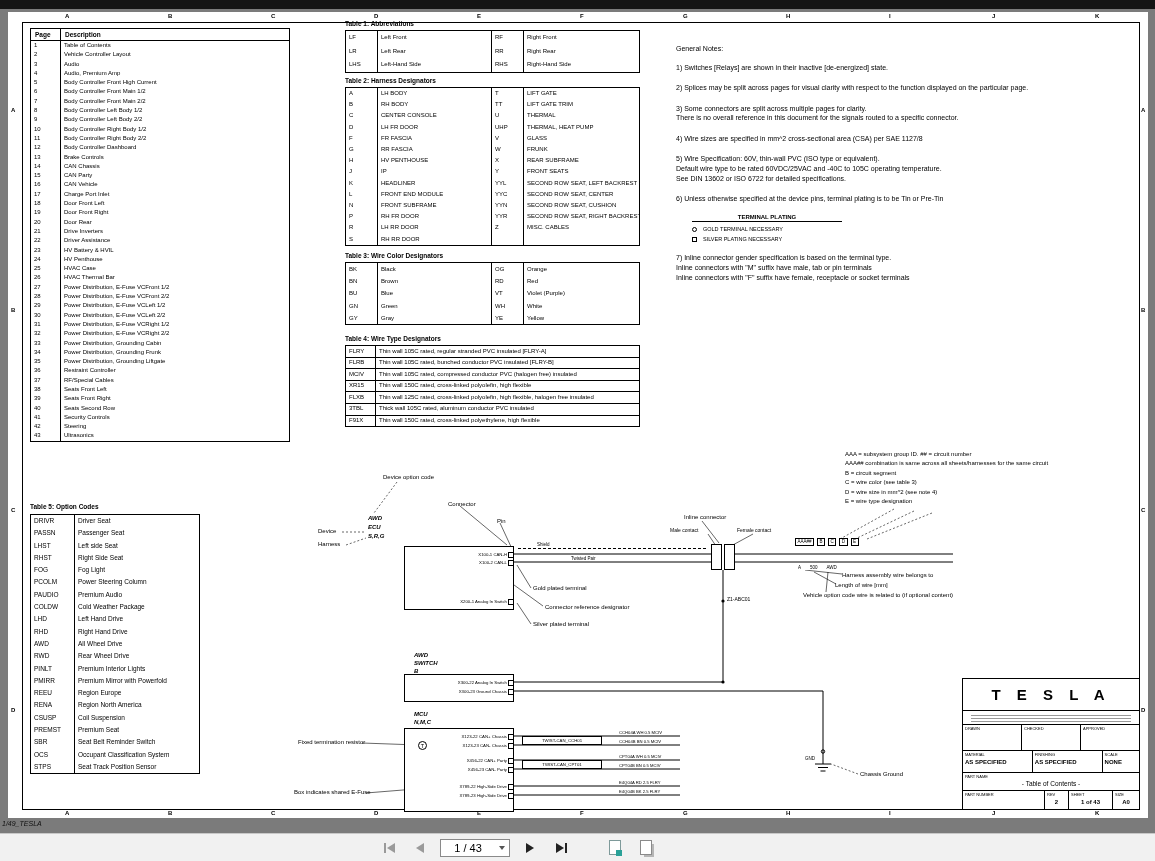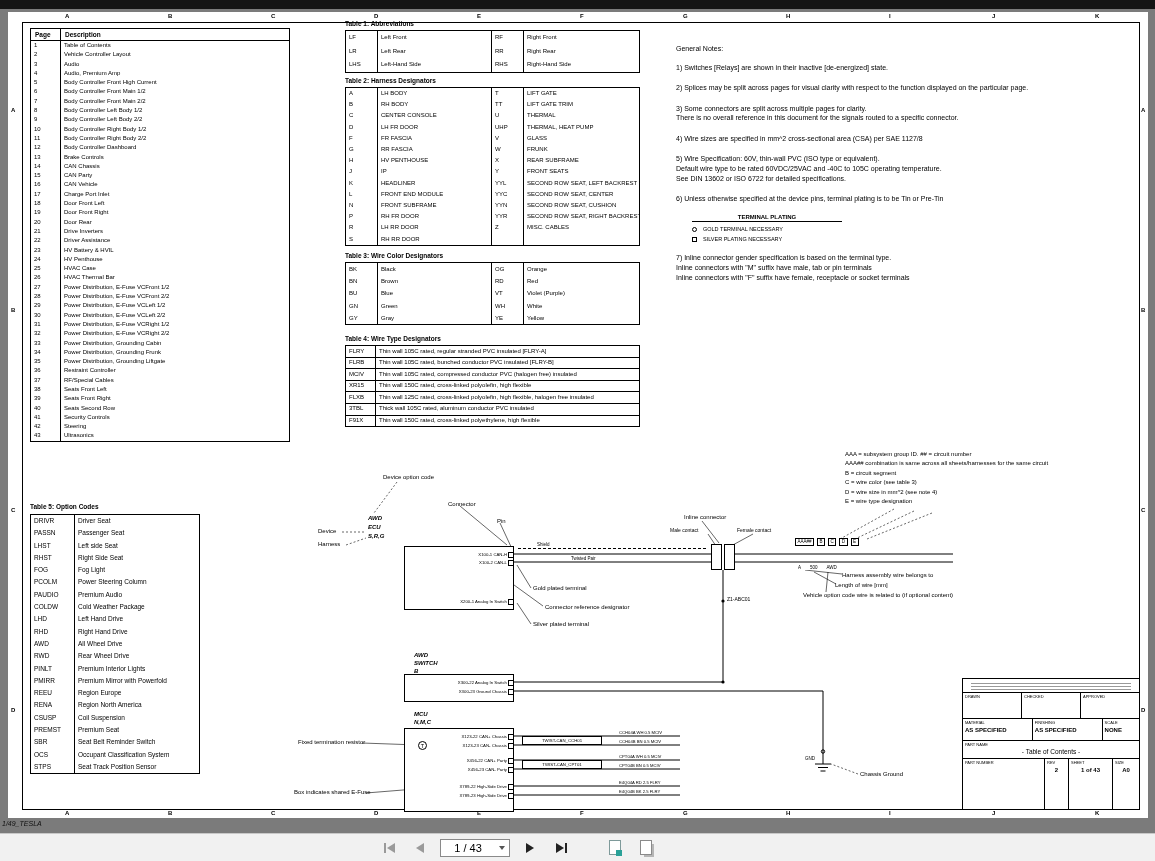--- a/index.html
+++ b/index.html
@@ -814,20 +814,21 @@
     <div id="wire-codes">
         <div class="wire-code" style="top: 718px;">CCH04A  WH  0.5  MCIV</div>
         <div class="wire-code" style="top: 727px;">CCH04B  BN  0.5  MCIV</div>
         <div class="wire-code" style="top: 742px;">CPT04A  WH  0.5  MCIV</div>
         <div class="wire-code" style="top: 751px;">CPT04B  BN  0.5  MCIV</div>
         <div class="wire-code" style="top: 768px;">E4Q04A  RD  2.5  FLRY</div>
         <div class="wire-code" style="top: 777px;">E4Q04B  BK  2.5  FLRY</div>
       </div>
 
     <div id="tblock">
+      <div class="tb-logo">T E S L A</div>
       <div class="tb-fine">
         <div class="hair"></div>
           <div class="hair"></div>
           <div class="hair"></div>
       </div>
       <div class="tb-sign">
         <div class="cell">DRAWN</div>
         <div class="cell">CHECKED</div>
         <div class="cell">APPROVED</div>
       </div>

